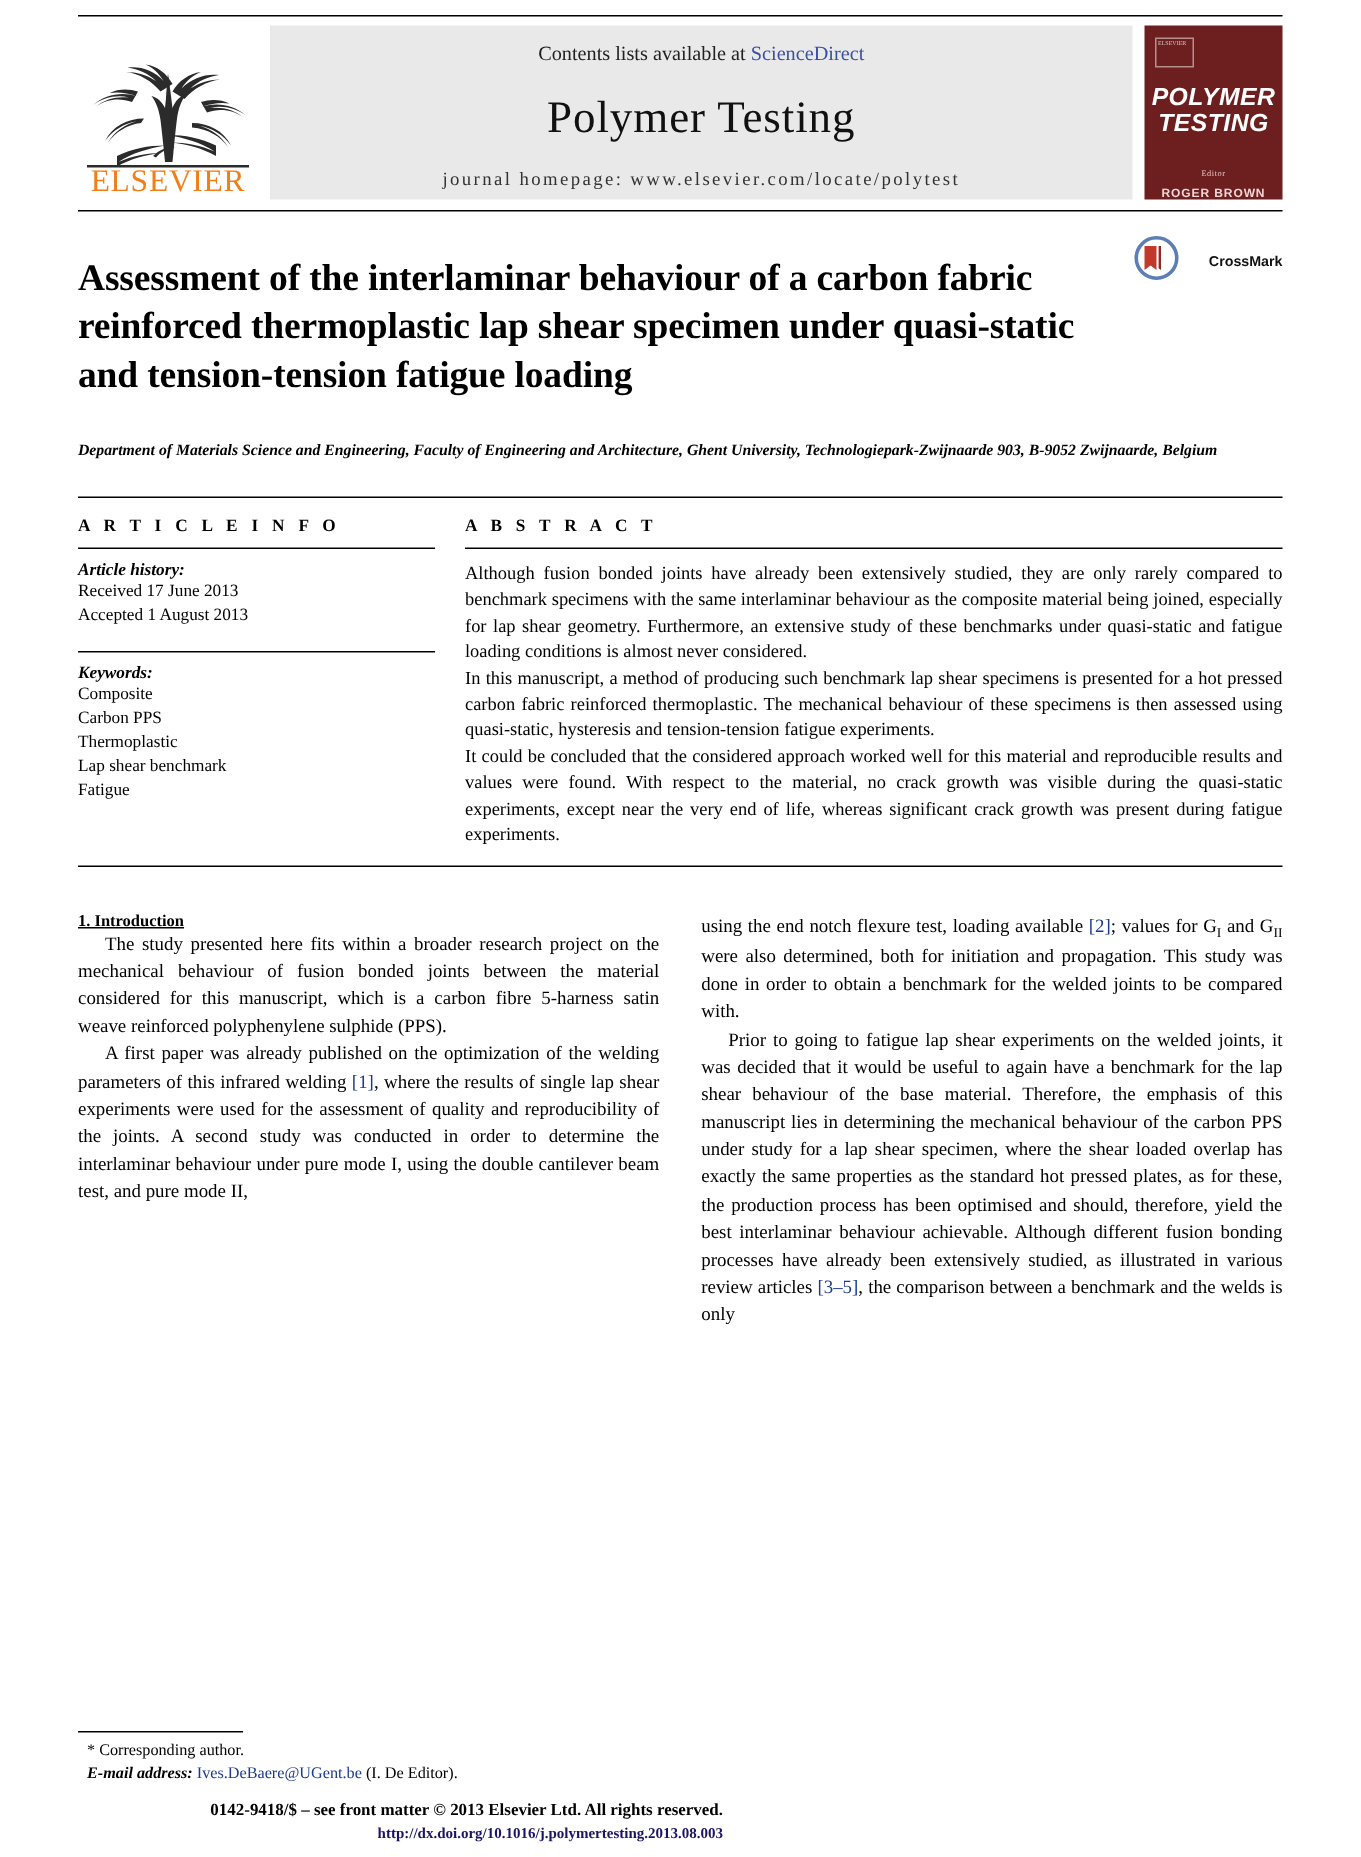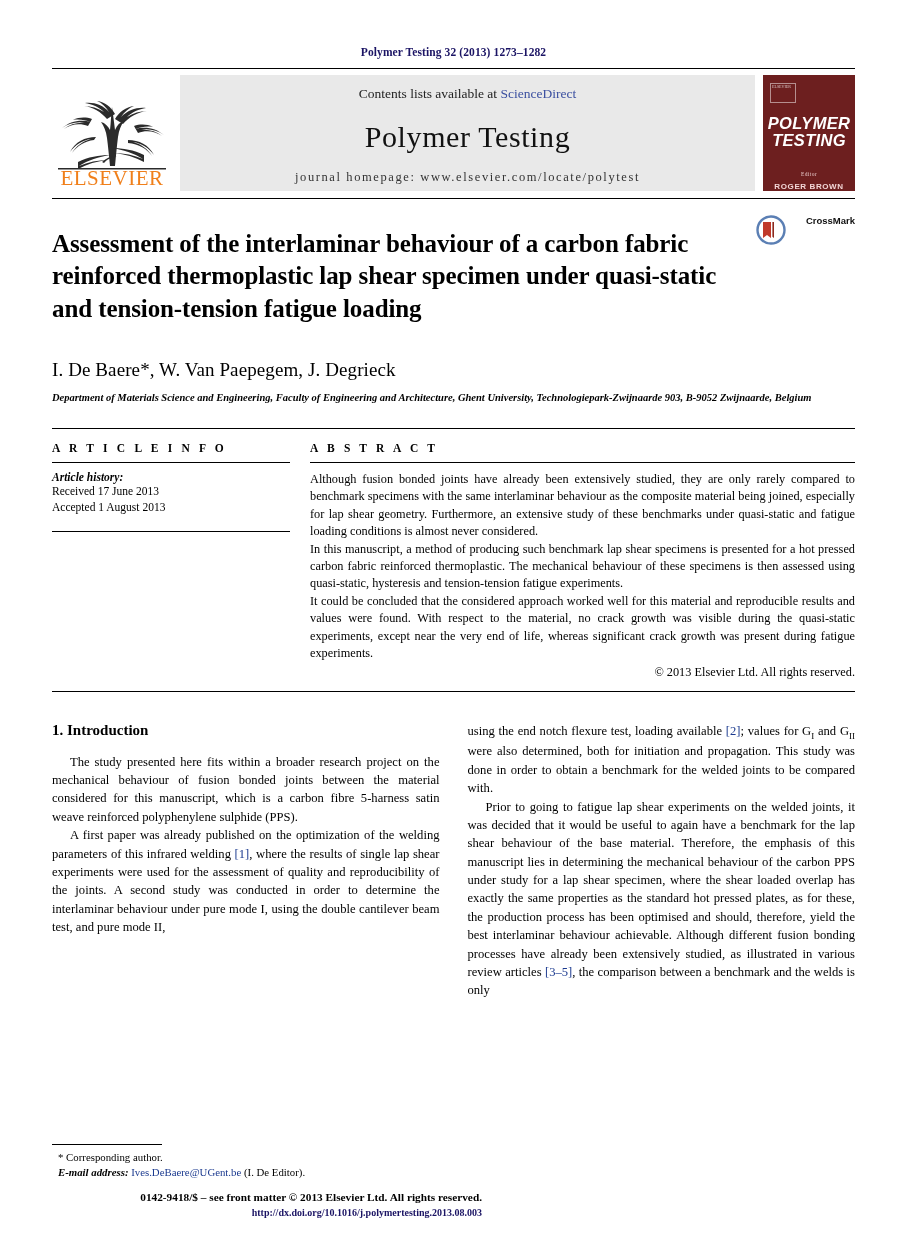--- a/index.html
+++ b/index.html
@@ -161,21 +161,21 @@
   .article-title {
     flex: 1 1 auto;
     font-size: 25px;
     line-height: 1.3;
     letter-spacing: -.1px;
     padding-right: 14px;
   }
   .crossmark {
     flex: 0 0 auto;
     display: flex;
-    align-items: flex-start;
+    align-items: center;
     gap: 20px;
     padding-top: 4px;
   }
   .crossmark-label {
     font-family: "Liberation Sans", sans-serif;
     font-weight: bold;
     font-size: 9.5px;
     color: #111;
   }
 
@@ -255,22 +255,22 @@
     gap: 28px;
   }
   .bcol {
     flex: 1 1 0;
     min-width: 0;
     position: relative;
   }
   .sec-head {
     font-family: "Liberation Serif", serif;
     font-weight: bold;
-    font-size: 15px;
-    margin-bottom: 14px;
+    font-size: 11px;
+    text-decoration: underline;
   }
   .para {
     font-size: 12.6px;
     line-height: 1.46;
     text-align: justify;
     text-indent: 18px;
     margin: 0 0 0 0;
   }
   .para + .para { margin-top: 0; }
   .lnk { color: #1b3a8f; }
@@ -313,21 +313,20 @@
     font-weight: bold;
     color: #1b1464;
     line-height: 1.45;
   }
 </style>
 </head>
 <body>
 
 <div class="page">
 
-  <div class="runhead">Polymer Testing 32 (2013) 1273–1282</div>
   <div class="rule-top"></div>
 
   <div class="banner">
 
     <div class="banner-logo">
       <span>
         <svg class="tree-svg" width="108" height="74" viewBox="0 0 108 74" aria-hidden="true">
           <g fill="#2b2b2b">
             <path d="M52 70c-1-10-2-20-3-28-1-7-3-12-6-16 4 1 7 4 9 8 1-8 1-16 2-23 1 7 2 15 3 23 2-5 5-8 9-9-3 4-5 9-6 16-1 8-2 18-3 29z"></path>
             <path d="M49 23c-6-7-14-12-23-13 7 0 14 2 20 6-5-5-12-8-19-9 9-1 18 2 24 9-3-5-7-9-12-11 8 1 14 6 18 13z"></path>
@@ -374,45 +373,51 @@
         <svg width="30" height="30" viewBox="0 0 30 30" aria-hidden="true">
           <circle cx="15" cy="15" r="13.5" fill="#ffffff" stroke="#5b7fb4" stroke-width="2.4"></circle>
           <path d="M7 7h8v16l-4-3-4 3z" fill="#c0392b"></path>
           <path d="M15 7h3v16l-1.6-1.2V7z" fill="#8e2a1e"></path>
         </svg>
       </span>
       <span class="crossmark-label">CrossMark</span>
     </div>
   </div>
 
-  <div class="authors">I. De Baere*, W. Van Paepegem, J. Degrieck</div>
   <div class="affiliation">Department of Materials Science and Engineering, Faculty of Engineering and Architecture, Ghent University, Technologiepark-Zwijnaarde 903, B-9052 Zwijnaarde, Belgium</div>
 
   <div class="rule-info"></div>
 
   <div class="info-abstract">
 
     <div class="col-info">
       <div class="head-spaced">A R T I C L E   I N F O</div>
       <div class="thin-rule"></div>
       <div class="info-subhead">Article history:</div>
       <div class="info-line">Received 17 June 2013</div>
       <div class="info-line">Accepted 1 August 2013</div>
       <div class="thin-rule" style="margin-top:16px;"></div>
+      <div class="kw-block">
+        <div class="info-subhead">Keywords:</div>
+        <div class="info-line">Composite</div>
+        <div class="info-line">Carbon PPS</div>
+        <div class="info-line">Thermoplastic</div>
+        <div class="info-line">Lap shear benchmark</div>
+        <div class="info-line">Fatigue</div>
+      </div>
     </div>
 
     <div class="col-abstract">
       <div class="head-spaced">A B S T R A C T</div>
       <div class="thin-rule"></div>
       <div class="abstract-body">
         <p>Although fusion bonded joints have already been extensively studied, they are only rarely compared to benchmark specimens with the same interlaminar behaviour as the composite material being joined, especially for lap shear geometry. Furthermore, an extensive study of these benchmarks under quasi-static and fatigue loading conditions is almost never considered.</p>
         <p>In this manuscript, a method of producing such benchmark lap shear specimens is presented for a hot pressed carbon fabric reinforced thermoplastic. The mechanical behaviour of these specimens is then assessed using quasi-static, hysteresis and tension-tension fatigue experiments.</p>
         <p>It could be concluded that the considered approach worked well for this material and reproducible results and values were found. With respect to the material, no crack growth was visible during the quasi-static experiments, except near the very end of life, whereas significant crack growth was present during fatigue experiments.</p>
       </div>
-      <div class="copyright">© 2013 Elsevier Ltd. All rights reserved.</div>
     </div>
   </div>
 
   <div class="rule-abstract-bottom"></div>
 
   <div class="body-cols">
 
     <div class="bcol">
       <div class="sec-head">1. Introduction</div>
       <p class="para">The study presented here fits within a broader research project on the mechanical behaviour of fusion bonded joints between the material considered for this manuscript, which is a carbon fibre 5-harness satin weave reinforced polyphenylene sulphide (PPS).</p>

